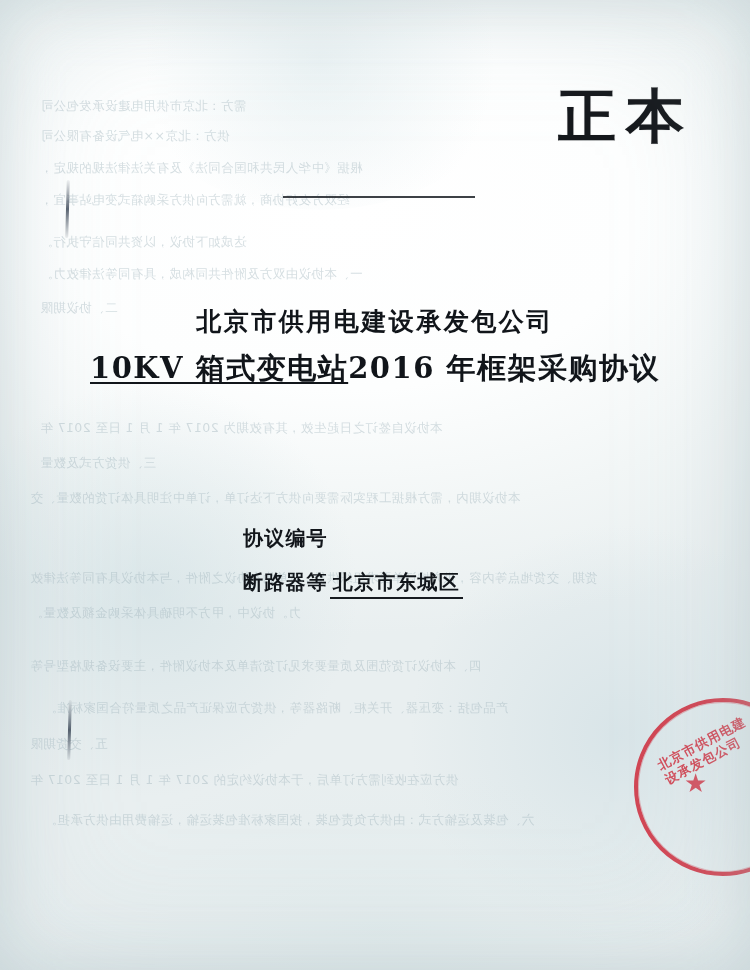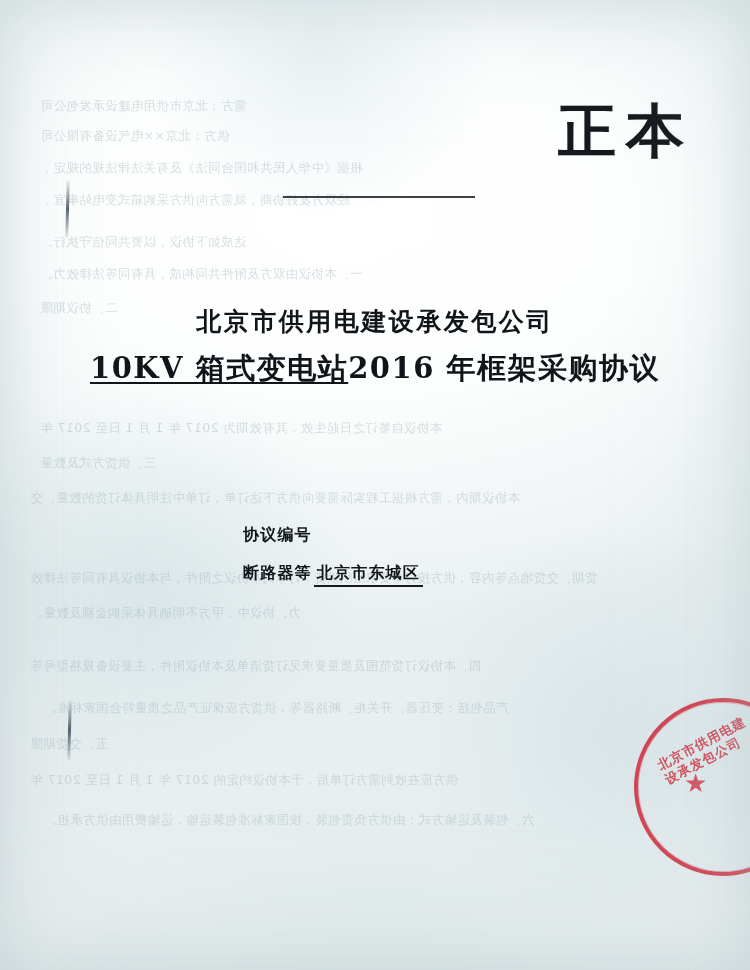--- a/index.html
+++ b/index.html
@@ -64,21 +64,21 @@
     width: 3px;
     background: linear-gradient(180deg, rgba(40,52,70,.05), rgba(40,52,70,.78), rgba(40,52,70,.08));
     border-radius: 2px;
     transform: rotate(1.5deg);
   }
 
   
   .zhengben {
     position: absolute;
     right: 56px;
-    top: 93px;
+    top: 78px;
     font-family: "DejaVu Serif", "Liberation Serif", serif;
     font-weight: 700;
     font-size: 58px;
     letter-spacing: 10px;
     color: #15181c;
     text-shadow: 0 0 1px rgba(0,0,0,.25);
   }
 
   
   .doc-title {
@@ -131,21 +131,21 @@
   
   .sign-block {
     position: absolute;
     left: 243px;
     top: 525px;
     font-family: "DejaVu Serif", "Liberation Serif", serif;
     color: #12161b;
   }
   .sign-row {
     font-weight: 700;
-    font-size: 16px;
+    font-size: 20px;
     letter-spacing: 1.2px;
     margin-bottom: 17px;
     white-space: nowrap;
     display: flex;
     align-items: baseline;
   }
   .sign-row .label { margin-right: 2px; }
   .sign-row .value {
     border-bottom: 2px solid #171b20;
     padding: 0 3px 1px 3px;

